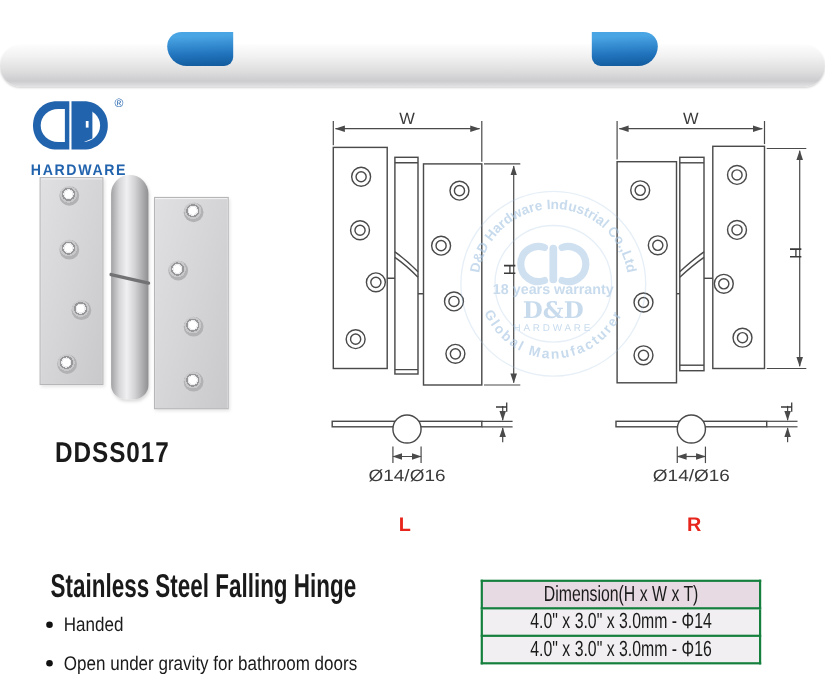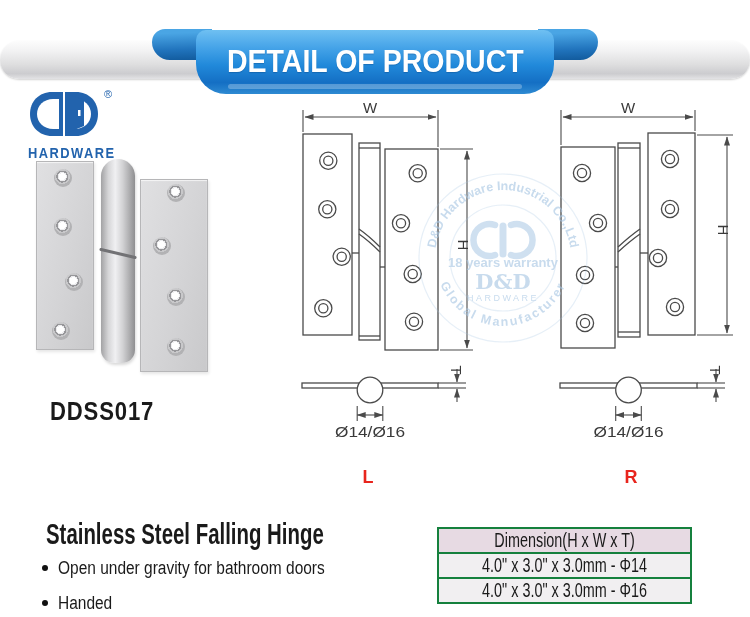--- a/index.html
+++ b/index.html
@@ -83,23 +83,20 @@
        text-anchor:middle;}
 </style>
 </head>
 <body>
 
 <div class="canvas">
 
   <div class="rod"></div>
   <div class="wing wing-left"></div>
   <div class="wing wing-right"></div>
-  <div class="ribbon-body">
-    <span class="ribbon-title">DETAIL OF PRODUCT</span>
-  </div>
 
   <div class="logo">
     <svg width="72" height="48" viewBox="0 0 72 48">
       <path d="M35,2 H24 C11,2 2,11.5 2,24 C2,36.5 11,46 24,46 H35 Z" fill="#2263ad"></path>
       <path d="M31,9 H25 C16,9 9,15.5 9,24 C9,32.5 16,39 25,39 H31 Z" fill="#fff"></path>
       <path d="M37,2 H48 C61,2 70,11.5 70,24 C70,36.5 61,46 48,46 H37 Z" fill="#2263ad"></path>
       <path d="M41,9 H47 C56,9 63,15.5 63,24 C63,32.5 56,39 47,39 H41 Z" fill="#fff"></path>
       <path d="M39,4 L56,10 V36 L39,43 Z" fill="#2263ad"></path>
       <rect x="50" y="20" width="2.5" height="6" fill="#fff"></rect>
     </svg>
@@ -271,25 +268,25 @@
     <text class="wm-sub" x="113" y="156">HARDWARE</text>
   </svg>
 
   <div class="hand-label hand-left">L</div>
   <div class="hand-label hand-right">R</div>
 
   <div class="prod-name">Stainless Steel Falling Hinge</div>
   <div class="features">
     <div class="feature">
       <span class="dot"></span>
-      <span class="ftxt">Open under gravity for bathroom doors</span>
+      <span class="ftxt">Handed</span>
     </div>
     <div class="feature">
       <span class="dot"></span>
-      <span class="ftxt">Handed</span>
+      <span class="ftxt">Open under gravity for bathroom doors</span>
     </div>
   </div>
 
   <table class="spec">
     <thead>
       <tr>
           <th>
         <span class="cell">Dimension(H x W x T)</span></th>
         </tr>
     </thead>

